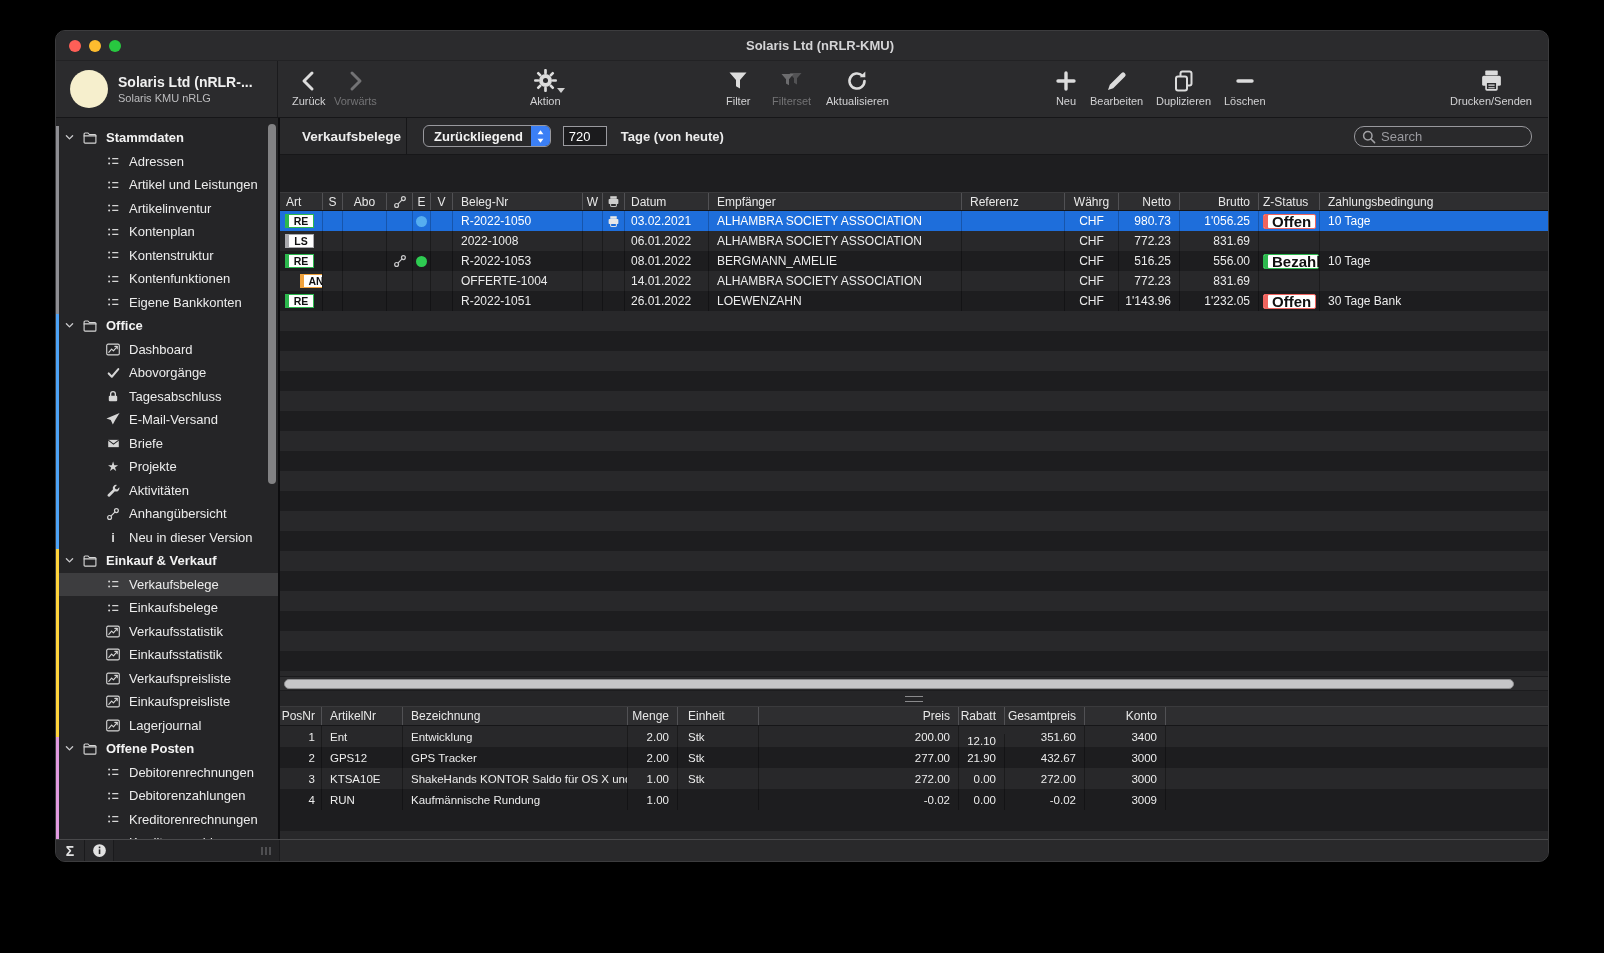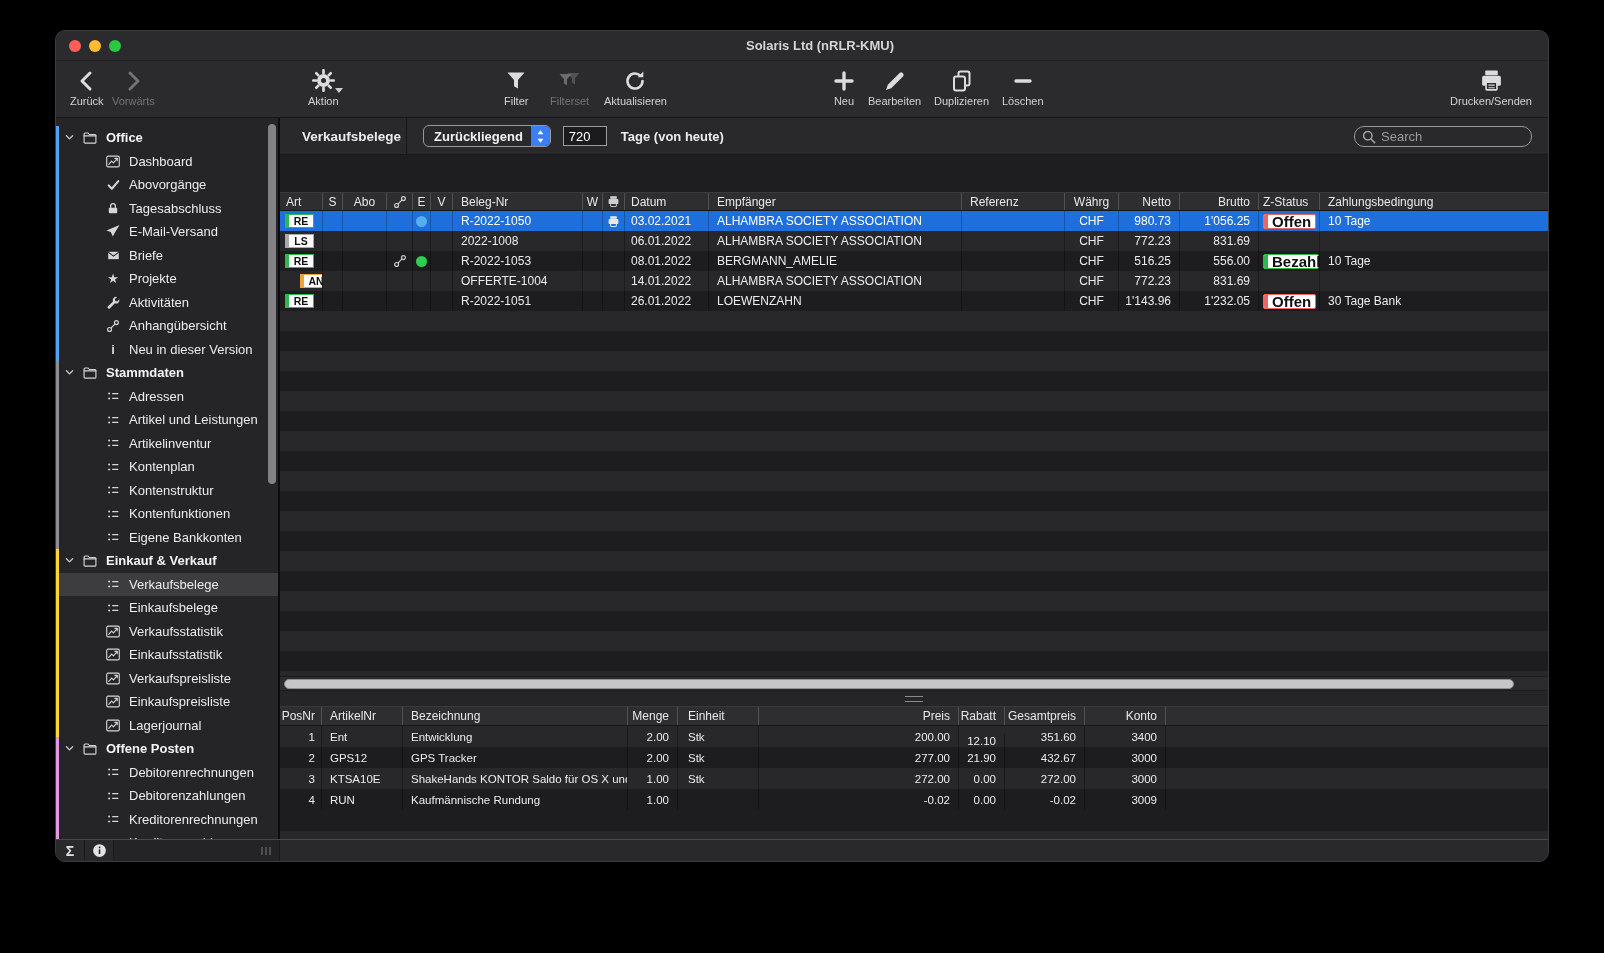--- a/index.html
+++ b/index.html
@@ -130,20 +130,27 @@
   <div class="titlebar">
     <div class="traffic">
       <span class="tl red"></span>
       <span class="tl yellow"></span>
       <span class="tl green"></span>
     </div>
     <div class="wtitle">Solaris Ltd (nRLR-KMU)</div>
   </div>
 
   <div class="headerrow">
+    <div class="account">
+      <div class="avatar"></div>
+      <div class="acct-text">
+        <div class="acct-name">Solaris Ltd  (nRLR-...</div>
+        <div class="acct-sub">Solaris KMU nRLG</div>
+      </div>
+    </div>
     <div class="toolbar">
       <div class="tbtn" style="left:14px">
         <span class="ticon icon">
             <svg width="24" height="24" viewBox="0 0 24 24" stroke="currentColor" fill="none" stroke-linecap="round" stroke-linejoin="round" stroke-width="3">
               <path d="M15 4L7 12l8 8"></path>
             </svg>
           </span>
         <span class="tlabel">Zurück</span>
       </div>
       <div class="tbtn disabled" style="left:56px">
@@ -248,20 +255,106 @@
           </span>
         <span class="tlabel">Drucken/Senden</span>
       </div>
     </div>
   </div>
 
   <div class="bodyrow">
     <div class="sidebar">
       <div class="sidebar-pad"></div>
       <div id="sidebar-list">
+          <div class="side-section" style="--accent: #8e8e93;">
+            <div class="side-row side-header">
+              <span class="chev icon">
+                <svg width="11" height="11" viewBox="0 0 16 16" stroke="currentColor" fill="none" stroke-linecap="round" stroke-linejoin="round" stroke-width="2">
+                  <path d="M3.5 5.5L8 10l4.5-4.5"></path>
+                </svg>
+              </span>
+              <span class="fold icon">
+                <svg width="16" height="15" viewBox="0 0 16 16" stroke="currentColor" fill="none" stroke-linecap="round" stroke-linejoin="round" stroke-width="1.2">
+                  <path d="M1.7 13V4.2a1 1 0 0 1 1-1h3.2l1.4 1.6h6a1 1 0 0 1 1 1V13a1 1 0 0 1-1 1H2.7a1 1 0 0 1-1-1z"></path>
+                  <path d="M1.7 6.3h12.6"></path>
+                </svg>
+              </span>
+              <span>Stammdaten</span>
+            </div>
+            <div class="side-row side-item">
+              <span class="sicon icon">
+                <svg width="15" height="14" viewBox="0 0 16 16">
+                  <circle cx="3" cy="5.2" r="1.15" fill="currentColor"></circle>
+                  <circle cx="3" cy="10.8" r="1.15" fill="currentColor"></circle>
+                  <path d="M6.5 5.2h7M6.5 10.8h7" stroke="currentColor" stroke-width="1.5"></path>
+                </svg>
+              </span>
+              <span>Adressen</span>
+            </div>
+            <div class="side-row side-item">
+              <span class="sicon icon">
+                <svg width="15" height="14" viewBox="0 0 16 16">
+                  <circle cx="3" cy="5.2" r="1.15" fill="currentColor"></circle>
+                  <circle cx="3" cy="10.8" r="1.15" fill="currentColor"></circle>
+                  <path d="M6.5 5.2h7M6.5 10.8h7" stroke="currentColor" stroke-width="1.5"></path>
+                </svg>
+              </span>
+              <span>Artikel und Leistungen</span>
+            </div>
+            <div class="side-row side-item">
+              <span class="sicon icon">
+                <svg width="15" height="14" viewBox="0 0 16 16">
+                  <circle cx="3" cy="5.2" r="1.15" fill="currentColor"></circle>
+                  <circle cx="3" cy="10.8" r="1.15" fill="currentColor"></circle>
+                  <path d="M6.5 5.2h7M6.5 10.8h7" stroke="currentColor" stroke-width="1.5"></path>
+                </svg>
+              </span>
+              <span>Artikelinventur</span>
+            </div>
+            <div class="side-row side-item">
+              <span class="sicon icon">
+                <svg width="15" height="14" viewBox="0 0 16 16">
+                  <circle cx="3" cy="5.2" r="1.15" fill="currentColor"></circle>
+                  <circle cx="3" cy="10.8" r="1.15" fill="currentColor"></circle>
+                  <path d="M6.5 5.2h7M6.5 10.8h7" stroke="currentColor" stroke-width="1.5"></path>
+                </svg>
+              </span>
+              <span>Kontenplan</span>
+            </div>
+            <div class="side-row side-item">
+              <span class="sicon icon">
+                <svg width="15" height="14" viewBox="0 0 16 16">
+                  <circle cx="3" cy="5.2" r="1.15" fill="currentColor"></circle>
+                  <circle cx="3" cy="10.8" r="1.15" fill="currentColor"></circle>
+                  <path d="M6.5 5.2h7M6.5 10.8h7" stroke="currentColor" stroke-width="1.5"></path>
+                </svg>
+              </span>
+              <span>Kontenstruktur</span>
+            </div>
+            <div class="side-row side-item">
+              <span class="sicon icon">
+                <svg width="15" height="14" viewBox="0 0 16 16">
+                  <circle cx="3" cy="5.2" r="1.15" fill="currentColor"></circle>
+                  <circle cx="3" cy="10.8" r="1.15" fill="currentColor"></circle>
+                  <path d="M6.5 5.2h7M6.5 10.8h7" stroke="currentColor" stroke-width="1.5"></path>
+                </svg>
+              </span>
+              <span>Kontenfunktionen</span>
+            </div>
+            <div class="side-row side-item">
+              <span class="sicon icon">
+                <svg width="15" height="14" viewBox="0 0 16 16">
+                  <circle cx="3" cy="5.2" r="1.15" fill="currentColor"></circle>
+                  <circle cx="3" cy="10.8" r="1.15" fill="currentColor"></circle>
+                  <path d="M6.5 5.2h7M6.5 10.8h7" stroke="currentColor" stroke-width="1.5"></path>
+                </svg>
+              </span>
+              <span>Eigene Bankkonten</span>
+            </div>
+          </div>
           <div class="side-section" style="--accent: #4da3f7;">
             <div class="side-row side-header">
               <span class="chev icon">
                 <svg width="11" height="11" viewBox="0 0 16 16" stroke="currentColor" fill="none" stroke-linecap="round" stroke-linejoin="round" stroke-width="2">
                   <path d="M3.5 5.5L8 10l4.5-4.5"></path>
                 </svg>
               </span>
               <span class="fold icon">
                 <svg width="16" height="15" viewBox="0 0 16 16" stroke="currentColor" fill="none" stroke-linecap="round" stroke-linejoin="round" stroke-width="1.2">
                   <path d="M1.7 13V4.2a1 1 0 0 1 1-1h3.2l1.4 1.6h6a1 1 0 0 1 1 1V13a1 1 0 0 1-1 1H2.7a1 1 0 0 1-1-1z"></path>
@@ -336,106 +429,20 @@
                   <path d="M5.9 10.1L10.1 5.9"></path>
                 </svg>
               </span>
               <span>Anhangübersicht</span>
             </div>
             <div class="side-row side-item">
               <span class="sicon icon">
                 <b style="font-size:13px;line-height:1">i</b>
               </span>
               <span>Neu in dieser Version</span>
-            </div>
-          </div>
-          <div class="side-section" style="--accent: #8e8e93;">
-            <div class="side-row side-header">
-              <span class="chev icon">
-                <svg width="11" height="11" viewBox="0 0 16 16" stroke="currentColor" fill="none" stroke-linecap="round" stroke-linejoin="round" stroke-width="2">
-                  <path d="M3.5 5.5L8 10l4.5-4.5"></path>
-                </svg>
-              </span>
-              <span class="fold icon">
-                <svg width="16" height="15" viewBox="0 0 16 16" stroke="currentColor" fill="none" stroke-linecap="round" stroke-linejoin="round" stroke-width="1.2">
-                  <path d="M1.7 13V4.2a1 1 0 0 1 1-1h3.2l1.4 1.6h6a1 1 0 0 1 1 1V13a1 1 0 0 1-1 1H2.7a1 1 0 0 1-1-1z"></path>
-                  <path d="M1.7 6.3h12.6"></path>
-                </svg>
-              </span>
-              <span>Stammdaten</span>
-            </div>
-            <div class="side-row side-item">
-              <span class="sicon icon">
-                <svg width="15" height="14" viewBox="0 0 16 16">
-                  <circle cx="3" cy="5.2" r="1.15" fill="currentColor"></circle>
-                  <circle cx="3" cy="10.8" r="1.15" fill="currentColor"></circle>
-                  <path d="M6.5 5.2h7M6.5 10.8h7" stroke="currentColor" stroke-width="1.5"></path>
-                </svg>
-              </span>
-              <span>Adressen</span>
-            </div>
-            <div class="side-row side-item">
-              <span class="sicon icon">
-                <svg width="15" height="14" viewBox="0 0 16 16">
-                  <circle cx="3" cy="5.2" r="1.15" fill="currentColor"></circle>
-                  <circle cx="3" cy="10.8" r="1.15" fill="currentColor"></circle>
-                  <path d="M6.5 5.2h7M6.5 10.8h7" stroke="currentColor" stroke-width="1.5"></path>
-                </svg>
-              </span>
-              <span>Artikel und Leistungen</span>
-            </div>
-            <div class="side-row side-item">
-              <span class="sicon icon">
-                <svg width="15" height="14" viewBox="0 0 16 16">
-                  <circle cx="3" cy="5.2" r="1.15" fill="currentColor"></circle>
-                  <circle cx="3" cy="10.8" r="1.15" fill="currentColor"></circle>
-                  <path d="M6.5 5.2h7M6.5 10.8h7" stroke="currentColor" stroke-width="1.5"></path>
-                </svg>
-              </span>
-              <span>Artikelinventur</span>
-            </div>
-            <div class="side-row side-item">
-              <span class="sicon icon">
-                <svg width="15" height="14" viewBox="0 0 16 16">
-                  <circle cx="3" cy="5.2" r="1.15" fill="currentColor"></circle>
-                  <circle cx="3" cy="10.8" r="1.15" fill="currentColor"></circle>
-                  <path d="M6.5 5.2h7M6.5 10.8h7" stroke="currentColor" stroke-width="1.5"></path>
-                </svg>
-              </span>
-              <span>Kontenplan</span>
-            </div>
-            <div class="side-row side-item">
-              <span class="sicon icon">
-                <svg width="15" height="14" viewBox="0 0 16 16">
-                  <circle cx="3" cy="5.2" r="1.15" fill="currentColor"></circle>
-                  <circle cx="3" cy="10.8" r="1.15" fill="currentColor"></circle>
-                  <path d="M6.5 5.2h7M6.5 10.8h7" stroke="currentColor" stroke-width="1.5"></path>
-                </svg>
-              </span>
-              <span>Kontenstruktur</span>
-            </div>
-            <div class="side-row side-item">
-              <span class="sicon icon">
-                <svg width="15" height="14" viewBox="0 0 16 16">
-                  <circle cx="3" cy="5.2" r="1.15" fill="currentColor"></circle>
-                  <circle cx="3" cy="10.8" r="1.15" fill="currentColor"></circle>
-                  <path d="M6.5 5.2h7M6.5 10.8h7" stroke="currentColor" stroke-width="1.5"></path>
-                </svg>
-              </span>
-              <span>Kontenfunktionen</span>
-            </div>
-            <div class="side-row side-item">
-              <span class="sicon icon">
-                <svg width="15" height="14" viewBox="0 0 16 16">
-                  <circle cx="3" cy="5.2" r="1.15" fill="currentColor"></circle>
-                  <circle cx="3" cy="10.8" r="1.15" fill="currentColor"></circle>
-                  <path d="M6.5 5.2h7M6.5 10.8h7" stroke="currentColor" stroke-width="1.5"></path>
-                </svg>
-              </span>
-              <span>Eigene Bankkonten</span>
             </div>
           </div>
           <div class="side-section" style="--accent: #ffd43b;">
             <div class="side-row side-header">
               <span class="chev icon">
                 <svg width="11" height="11" viewBox="0 0 16 16" stroke="currentColor" fill="none" stroke-linecap="round" stroke-linejoin="round" stroke-width="2">
                   <path d="M3.5 5.5L8 10l4.5-4.5"></path>
                 </svg>
               </span>
               <span class="fold icon">

